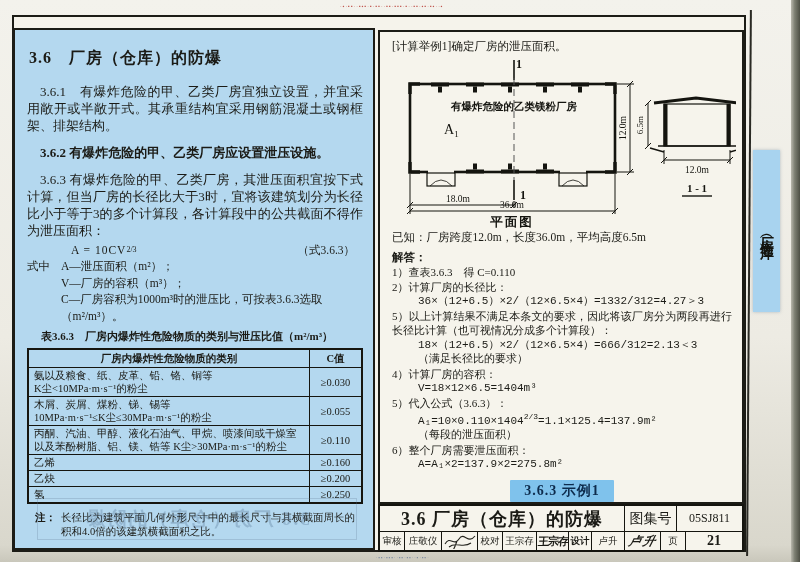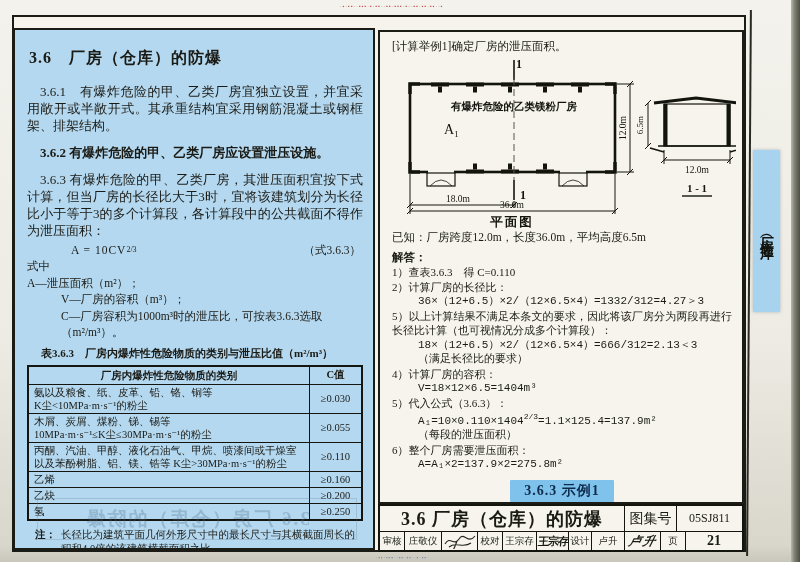--- a/index.html
+++ b/index.html
@@ -43,22 +43,22 @@
     background:#b4d8ef;border:2px solid #1c1c16;
     padding:8px 10px 6px 12px;overflow:hidden;
   }
   .lp-heading{font-size:16px;font-weight:bold;letter-spacing:1px;margin:10px 0 14px 2px;}
   .lp-par{font-size:13px;line-height:17px;text-indent:1em;margin:0 0 10px 0;text-align:justify;}
   .lp-par.bold{font-weight:bold;}
   .lp-par.last{margin-bottom:3px;}
   .formula-row{display:flex;font-size:11.5px;line-height:16px;align-items:flex-start;}
   .formula-body{margin-left:44px;letter-spacing:1px;}
   .sup{font-size:8px;vertical-align:super;}
-  .formula-tag{margin-left:auto;margin-right:2px;}
-  .where-row{display:flex;font-size:11.5px;line-height:16.5px;flex-direction:column;}
+  .formula-tag{margin-left:auto;margin-right:8px;}
+  .where-row{display:flex;font-size:11.5px;line-height:16.5px;}
   .where-prefix{width:34px;flex:none;}
   .where-indent{padding-left:34px;}
   .tbl-caption{font-size:11px;font-weight:bold;margin:5px 0 4px 14px;}
   .tbl{border:2px solid #15150f;font-size:10.5px;background:transparent;}
   .tbl-row{display:flex;border-top:1.5px solid #15150f;}
   .tbl-row.hdr{border-top:none;font-weight:bold;}
   .tbl-c1{flex:1;padding:1px 5px;line-height:13px;}
   .tbl-row.hdr .tbl-c1{text-align:center;padding:2px 5px;}
   .tbl-c2{width:52px;flex:none;border-left:1.5px solid #15150f;display:flex;align-items:center;justify-content:center;}
   .tbl-note{display:flex;font-size:10.5px;line-height:14px;margin:7px 0 0 8px;}
@@ -99,21 +99,21 @@
   .tb-title{flex:1;display:flex;align-items:center;justify-content:center;
     font-size:18px;font-weight:bold;letter-spacing:1px;}
   .tb-cell{display:flex;align-items:center;justify-content:center;border-left:1.5px solid #15150f;}
   .tb-atlas-label{width:52px;font-size:14px;flex:none;}
   .tb-atlas-no{width:66px;font-size:12px;flex:none;font-family:"Liberation Serif",serif;}
   .tb-row2{flex:1;display:flex;border-top:1.5px solid #15150f;font-size:9.5px;}
   .tb-row2 .tb-cell{border-left:1.5px solid #15150f;}
   .tb-row2 .tb-cell:first-child{border-left:none;}
   .w24{width:24px;flex:none;} .w37{width:37px;flex:none;} .w36{width:36px;flex:none;}
   .w25{width:25px;flex:none;} .w34{width:34px;flex:none;} .w32{width:32px;flex:none;}
-  .w23{width:23px;flex:none;} .w33{width:33px;flex:none;} .wfx{flex:1;}
+  .w23{width:23px;flex:none;font-weight:bold;} .w33{width:33px;flex:none;} .wfx{flex:1;}
   .sig-hand{font-weight:bold;transform:skewX(-6deg) rotate(-1deg);font-size:11px;letter-spacing:-1px;}
   .sig-hand2{font-weight:bold;font-style:italic;transform:skewX(-14deg);font-size:12px;letter-spacing:2px;}
   .pageno{font-size:14px;font-weight:bold;}
 
   
   .side-tab{
     position:absolute;left:753px;top:150px;width:27px;height:162px;
     background:#a8d3ef;display:flex;align-items:center;justify-content:center;
     box-shadow:0 0 3px rgba(120,140,160,.5);
   }

